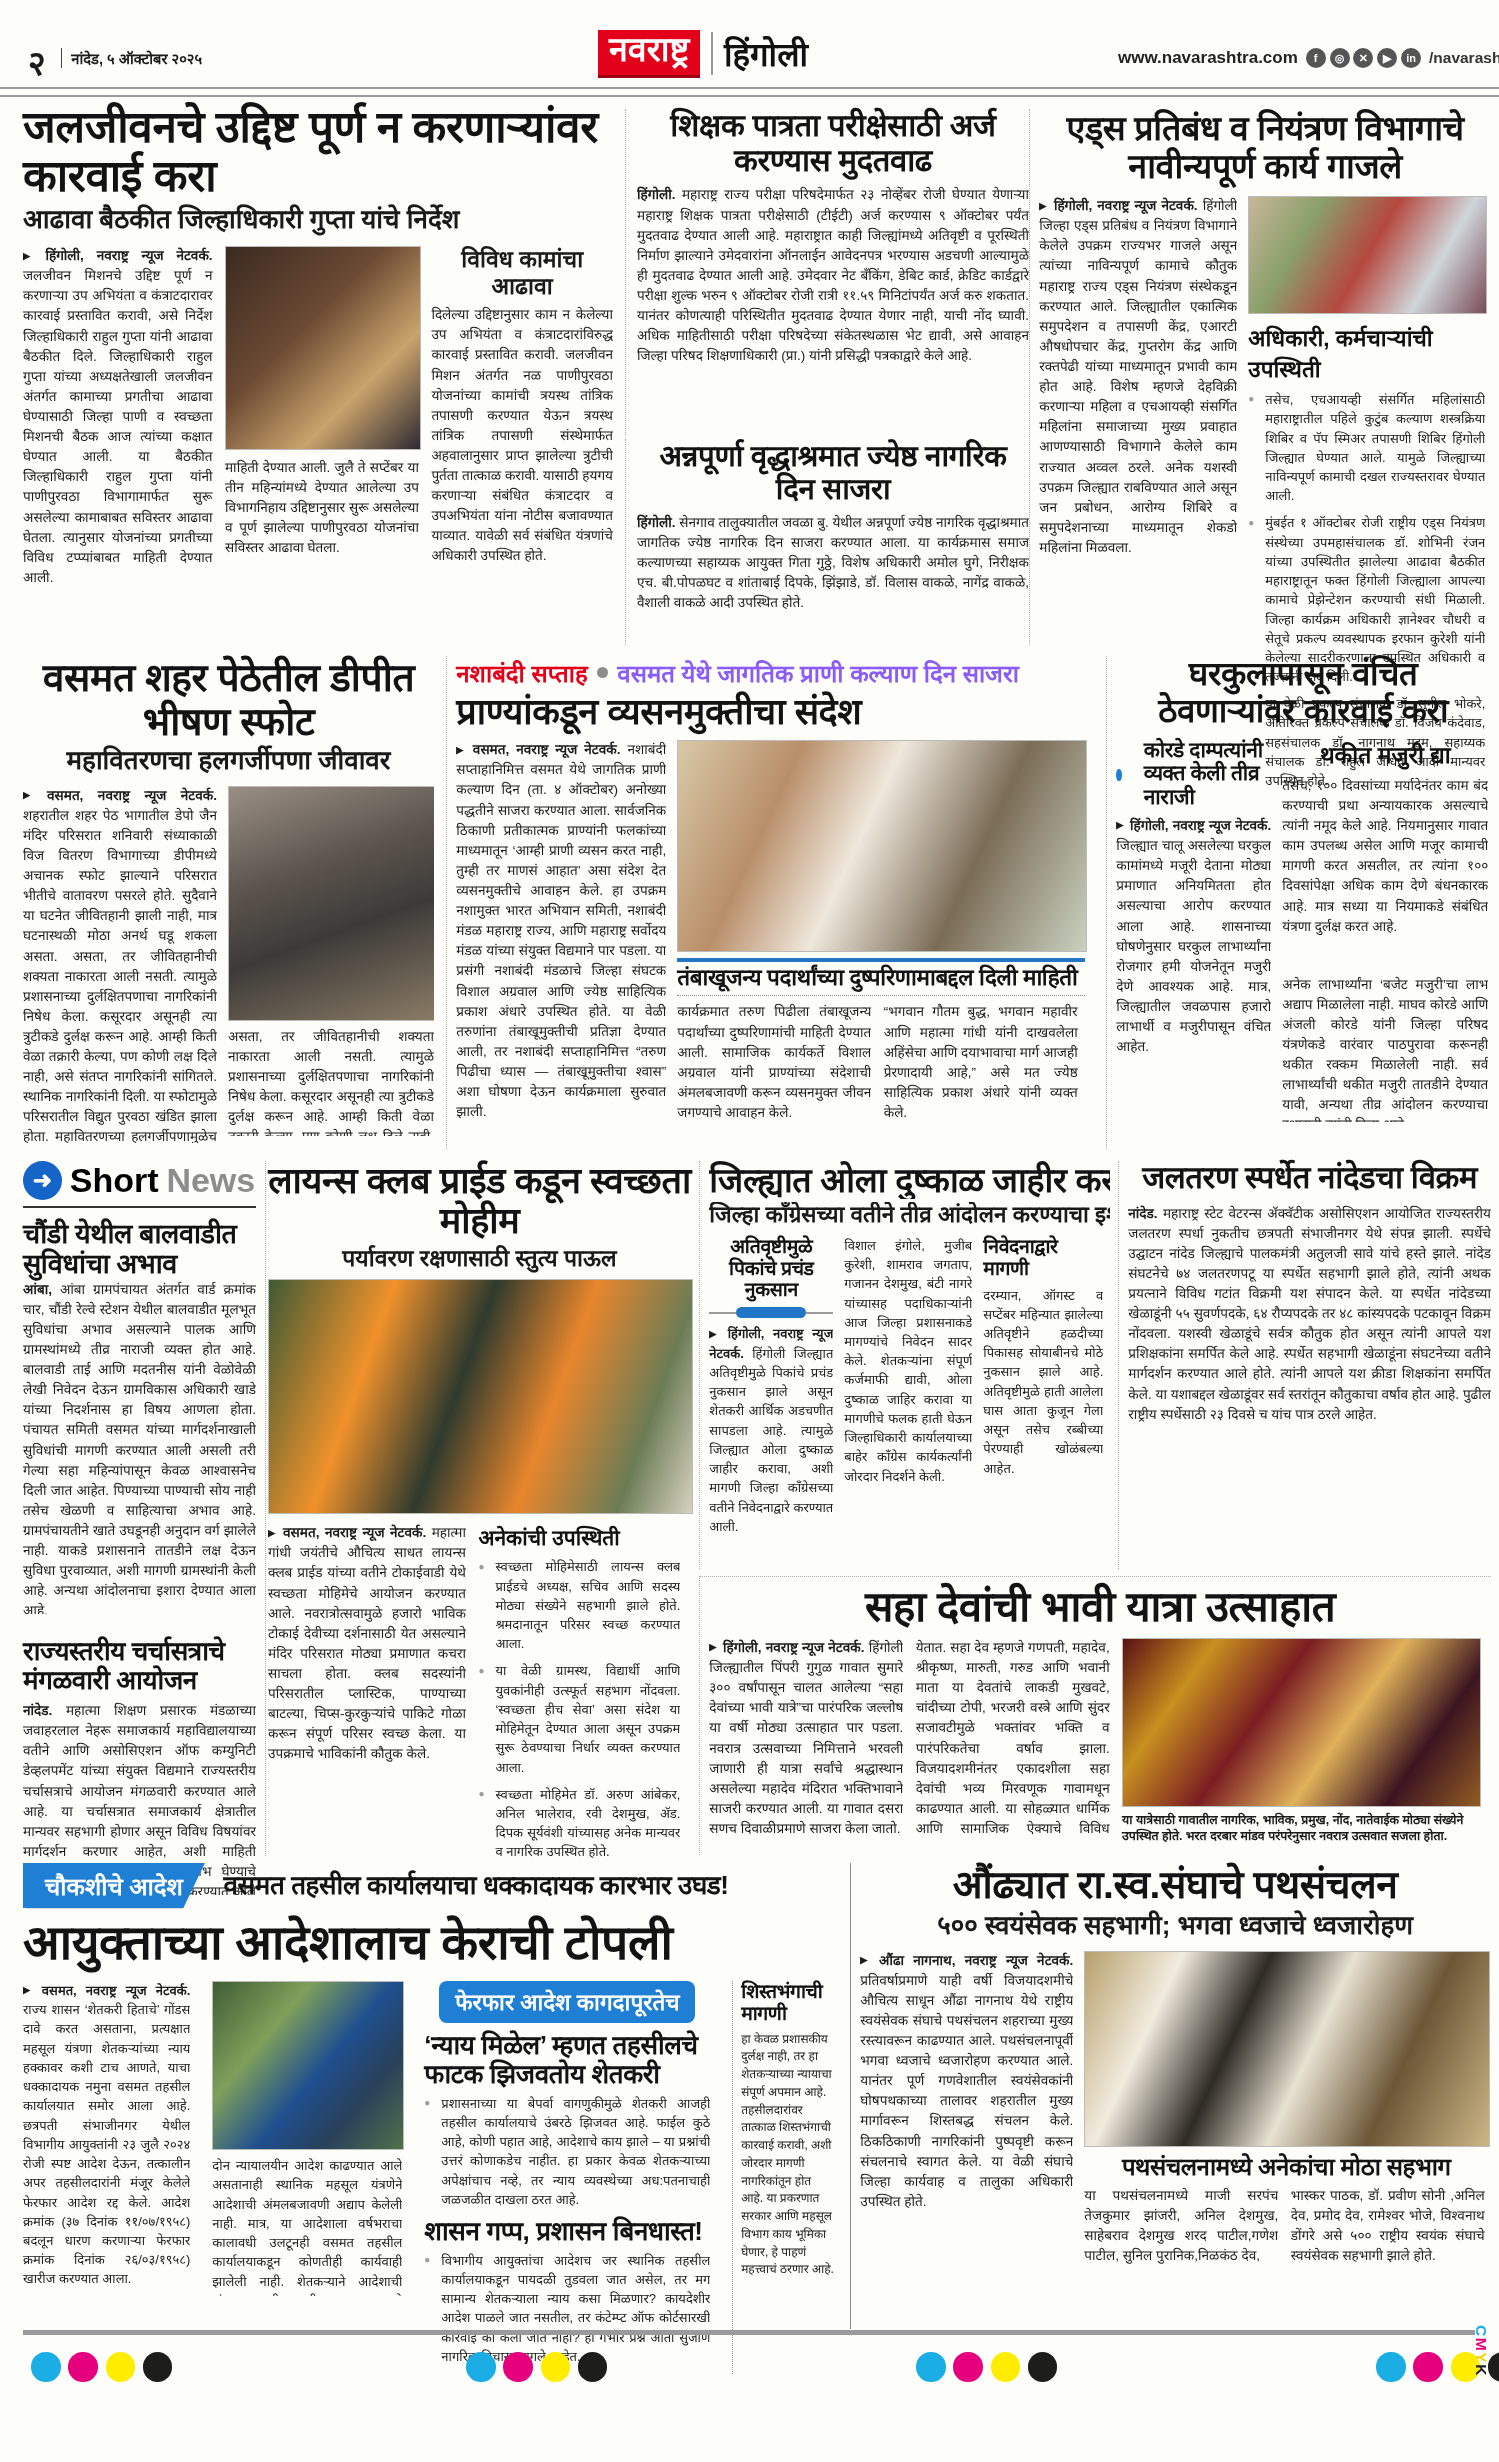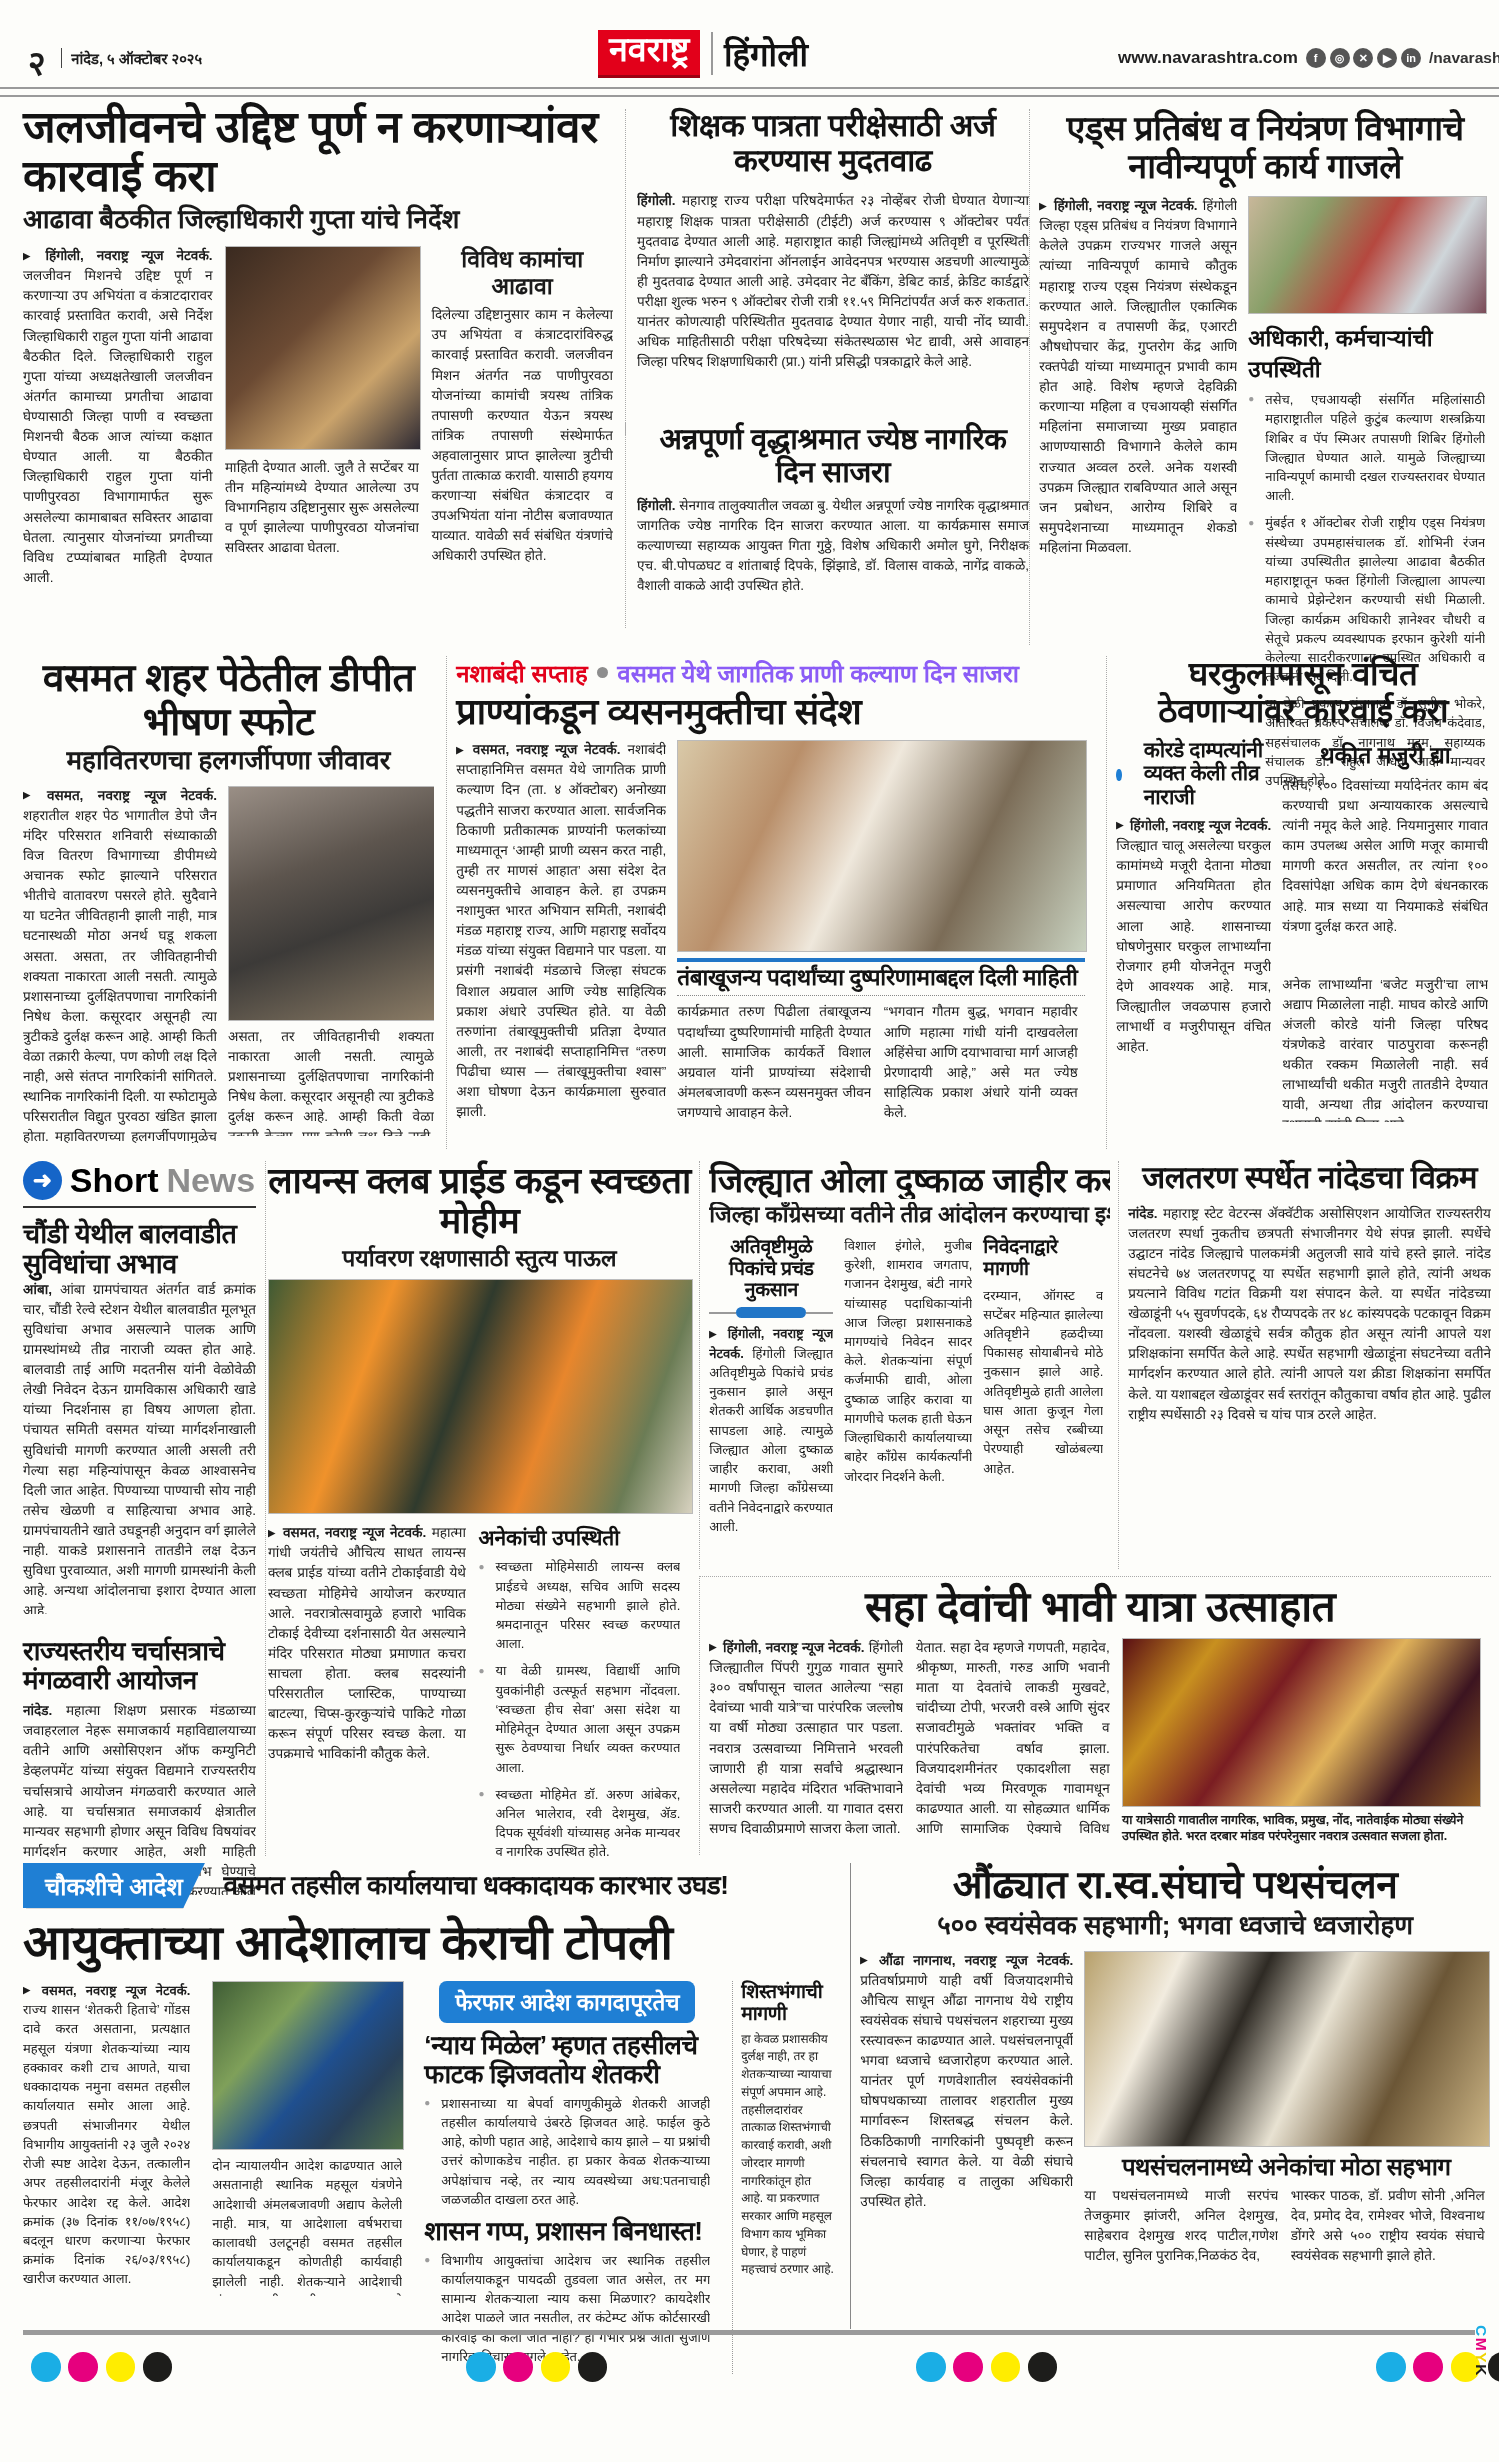--- a/index.html
+++ b/index.html
@@ -79,27 +79,27 @@
       </div>
       <div style="width:182px;">
         <div class="sub" style="font-size:23px;">विविध कामांचा आढावा</div>
         <div class="body-t" style="margin-top:6.2px;height:357px;">दिलेल्या उद्दिष्टानुसार काम न केलेल्या उप अभियंता व कंत्राटदारांविरुद्ध कारवाई प्रस्तावित करावी. जलजीवन मिशन अंतर्गत नळ पाणीपुरवठा योजनांच्या कामांची त्रयस्थ तांत्रिक तपासणी करण्यात येऊन त्रयस्थ तांत्रिक तपासणी संस्थेमार्फत अहवालानुसार प्राप्त झालेल्या त्रुटीची पुर्तता तात्काळ करावी. यासाठी हयगय करणाऱ्या संबंधित कंत्राटदार व उपअभियंता यांना नोटीस बजावण्यात याव्यात. यावेळी सर्व संबंधित यंत्रणांचे अधिकारी उपस्थित होते.</div>
       </div>
     </div>
   </div>
 
   <div class="abs dot-sep" style="left:625px;top:109px;width:392px;height:326px;padding-left:11px;border-left:1.6px dotted #aaa;">
     <div class="hl hl-c" style="font-size:31px;">शिक्षक पात्रता परीक्षेसाठी अर्ज करण्यास मुदतवाढ</div>
-    <div class="body-t" style="margin-top:13px;height:256px;">
+    <div class="body-t" style="margin-top:7px;height:256px;">
       <span class="dateline">हिंगोली.</span>
       <span>महाराष्ट्र राज्य परीक्षा परिषदेमार्फत २३ नोव्हेंबर रोजी घेण्यात येणाऱ्या महाराष्ट्र शिक्षक पात्रता परीक्षेसाठी (टीईटी) अर्ज करण्यास ९ ऑक्टोबर पर्यंत मुदतवाढ देण्यात आली आहे. महाराष्ट्रात काही जिल्ह्यांमध्ये अतिवृष्टी व पूरस्थिती निर्माण झाल्याने उमेदवारांना ऑनलाईन आवेदनपत्र भरण्यास अडचणी आल्यामुळे ही मुदतवाढ देण्यात आली आहे. उमेदवार नेट बँकिंग, डेबिट कार्ड, क्रेडिट कार्डद्वारे परीक्षा शुल्क भरुन ९ ऑक्टोबर रोजी रात्री ११.५९ मिनिटांपर्यंत अर्ज करु शकतात. यानंतर कोणत्याही परिस्थितीत मुदतवाढ देण्यात येणार नाही, याची नोंद घ्यावी. अधिक माहितीसाठी परीक्षा परिषदेच्या संकेतस्थळास भेट द्यावी, असे आवाहन जिल्हा परिषद शिक्षणाधिकारी (प्रा.) यांनी प्रसिद्धी पत्रकाद्वारे केले आहे.</span>
     </div>
   </div>
 
-  <div class="abs" style="left:625px;top:422px;width:392px;height:206px;padding-left:11px;border-left:1.6px dotted #aaa;">
+  <div class="abs" style="left:625px;top:439px;width:392px;height:206px;padding-left:11px;border-left:1.6px dotted #aaa;">
     <div class="hl hl-c" style="font-size:29.5px;">अन्नपूर्णा वृद्धाश्रमात ज्येष्ठ नागरिक दिन साजरा</div>
     <div class="body-t" style="margin-top:7.8px;height:132px;">
       <span class="dateline">हिंगोली.</span>
       <span>सेनगाव तालुक्यातील जवळा बु. येथील अन्नपूर्णा ज्येष्ठ नागरिक वृद्धाश्रमात जागतिक ज्येष्ठ नागरिक दिन साजरा करण्यात आला. या कार्यक्रमास समाज कल्याणच्या सहाय्यक आयुक्त गिता गुठ्ठे, विशेष अधिकारी अमोल घुगे, निरीक्षक एच. बी.पोपळघट व शांताबाई दिपके, झिंझाडे, डॉ. विलास वाकळे, नागेंद्र वाकळे, वैशाली वाकळे आदी उपस्थित होते.</span>
     </div>
   </div>
 
   <div class="abs" style="left:1029px;top:109px;width:462px;height:536px;padding-left:9.3px;border-left:1.6px dotted #aaa;box-sizing:border-box;">
     <div class="hl hl-c" style="font-size:34px;">एड्स प्रतिबंध व नियंत्रण विभागाचे नावीन्यपूर्ण कार्य गाजले</div>
     <div style="display:flex;gap:11px;margin-top:11px;">

